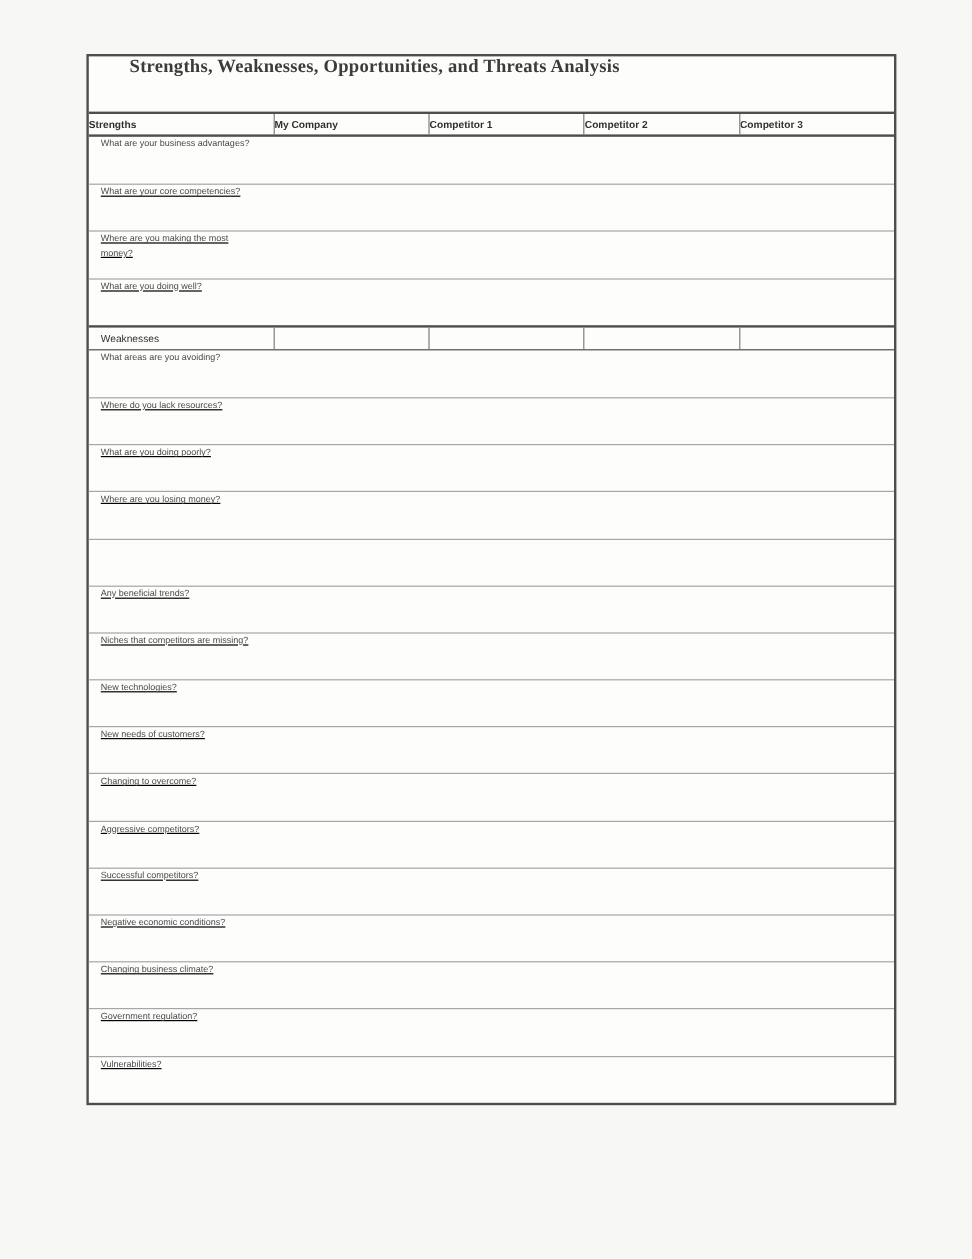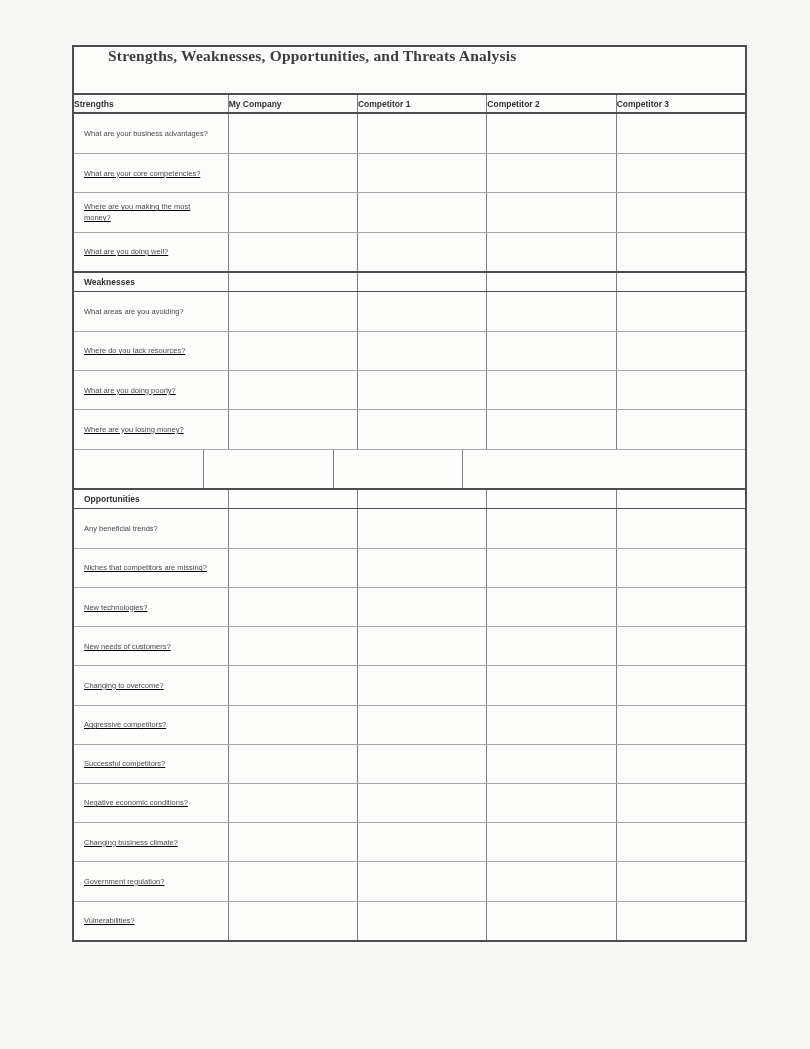--- a/index.html
+++ b/index.html
@@ -11,27 +11,27 @@
   .title{font-family:"Liberation Serif","DejaVu Serif",serif;font-weight:bold;
          font-size:15.5px;color:#3c3c3c;letter-spacing:0.2px;}
   .row{display:flex;width:100%;box-sizing:border-box;}
   .cell{box-sizing:border-box;border-left:1px solid #7f7f7f;overflow:hidden;}
   .cell:first-child{border-left:none;}
   .w0{width:22.9%;}
   .w{width:19.275%;}
   .hrow{height:21px;border-top:2px solid #4e4e4e;border-bottom:2px solid #4e4e4e;}
   .hrow .cell{display:flex;align-items:center;padding-left:0;}
   .hlabel{font-size:8.5px;font-weight:bold;color:#303030;}
-  .q{height:39.2px;}
+  .q{height:39.2px;flex-direction:column;}
   .q + .q{border-top:1px solid #a6a6a6;text-decoration:underline;}
   .q .qcell{display:flex;align-items:center;padding:0 4px 0 10px;}
   .qlabel{font-size:7.5px;color:#4a4a4a;line-height:1.5;white-space:pre-line;}
   .s{height:21px;border-top:2px solid #4e4e4e;border-bottom:1px solid #4e4e4e;}
   .s .qcell{display:flex;align-items:center;padding-left:10px;}
-  .slabel{font-size:8.5px;font-weight:bold;color:#303030;}
+  .slabel{font-size:8.5px;font-weight:normal;color:#303030;}
 </style>
 </head>
 <body>
 
 <div class="page">
   <div class="doc">
 
     <div class="title-block">
       <span class="title">Strengths, Weaknesses, Opportunities, and Threats Analysis</span>
     </div>
@@ -145,29 +145,20 @@
       <div class="cell w"></div>
     </div>
 
     <div class="row q">
       <div class="cell w"></div>
       <div class="cell w"></div>
       <div class="cell w"></div>
       <div class="cell w"></div>
     </div>
 
-    <div class="row s">
-      <div class="cell w0 qcell">
-          <span class="slabel">Opportunities</span>
-        </div>
-      <div class="cell w"></div>
-      <div class="cell w"></div>
-      <div class="cell w"></div>
-      <div class="cell w"></div>
-    </div>
 
     <div class="row q">
       <div class="cell w0 qcell">
           <span class="qlabel">Any beneficial trends?</span>
         </div>
       <div class="cell w"></div>
       <div class="cell w"></div>
       <div class="cell w"></div>
       <div class="cell w"></div>
     </div>

